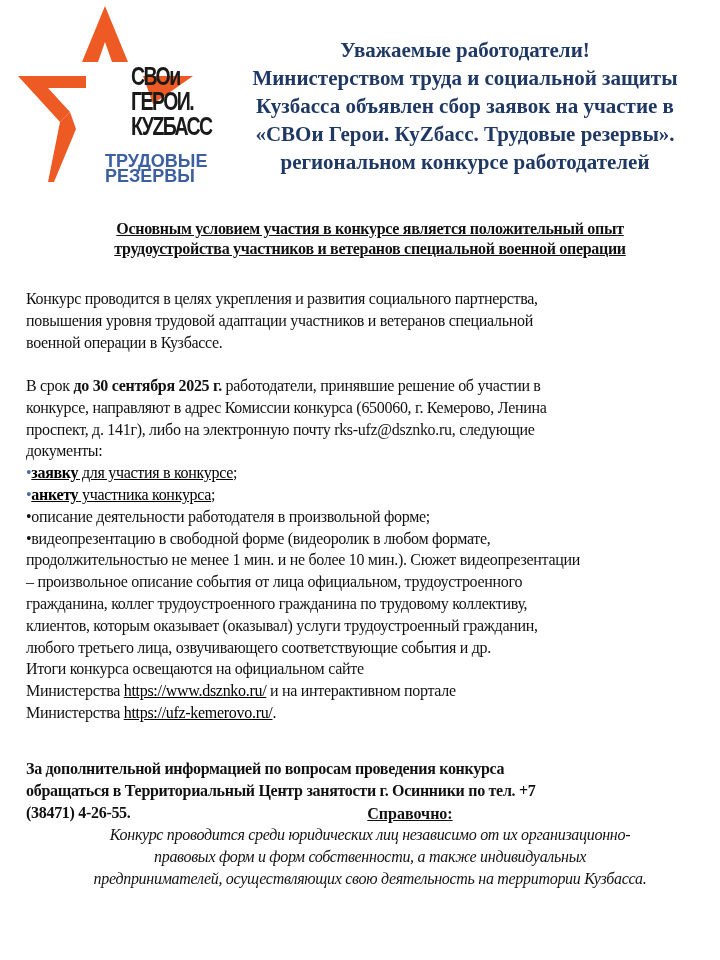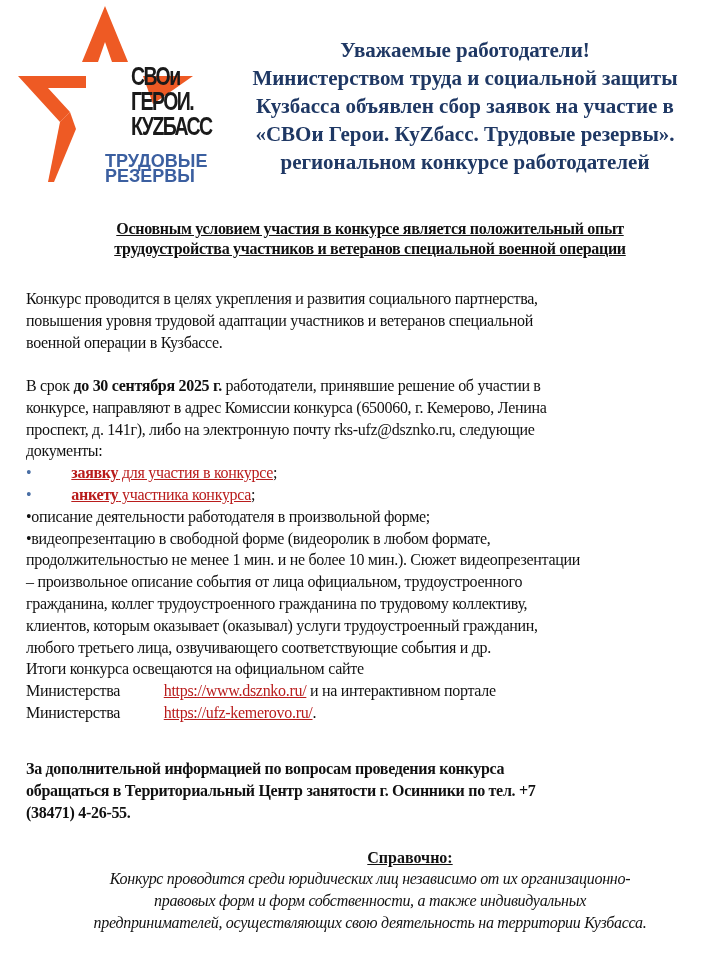--- a/index.html
+++ b/index.html
@@ -7,24 +7,24 @@
   .logo { position: absolute; left: 8px; top: 4px; width: 200px; height: 200px; }
   .logo svg { position: absolute; left: 0; top: 0; }
   .logo-text { position: absolute; left: 88px; top: 60px; font-family: "Liberation Sans", sans-serif; font-weight: bold; color: #1a1a1a; line-height: 1; margin-left: 35px; }
   .logo-line { display: block; font-size: 25px; letter-spacing: -2px; transform: scaleX(0.78); transform-origin: left; height: 25px; }
   .logo-sub { position: absolute; left: 97px; top: 150px; font-family: "Liberation Sans", sans-serif; font-weight: bold; color: #3b5fa0; font-size: 18px; line-height: 15px; text-align: left; }
   .header { position: absolute; left: 215px; top: 36px; width: 500px; text-align: center; font-weight: bold; color: #1f3864; font-size: 21px; line-height: 28px; }
   .header div { white-space: nowrap; }
   .cond { position: absolute; left: 30px; top: 219px; width: 680px; text-align: center; font-weight: bold; font-size: 16px; line-height: 20px; letter-spacing: -0.3px; text-decoration: underline; }
   .para { position: absolute; left: 26px; width: 690px; font-size: 16px; line-height: 21.8px; letter-spacing: -0.3px; }
   .para p { margin: 0; white-space: nowrap; }
-  .blue-link { color: #b91c1c; text-decoration: underline; margin-left: 40px; }
+  .blue-link { color: #000000; text-decoration: underline; }
   .bullet { color: #4a6fa5; }
   .bold { font-weight: bold; }
-  .ref { position: absolute; left: 30px; top: 848px; width: 680px; text-align: center; }
+  .ref { position: absolute; left: 30px; top: 804px; width: 680px; text-align: center; }
   .ref-title { font-weight: bold; text-decoration: underline; font-size: 16px; line-height: 20px; margin-left: 80px; }
   .ref-body { font-style: italic; font-size: 16px; line-height: 22px; letter-spacing: -0.3px; }
 </style>
 </head>
 <body>
 
 <div class="logo">
   <svg width="200" height="200" viewBox="0 0 200 200">
     <polygon points="97,2 118,58 185,62 132,102 150,178 97,135 44,178 62,102 10,62 77,58" fill="none" stroke="#ee5a24" stroke-width="0"></polygon>
 

